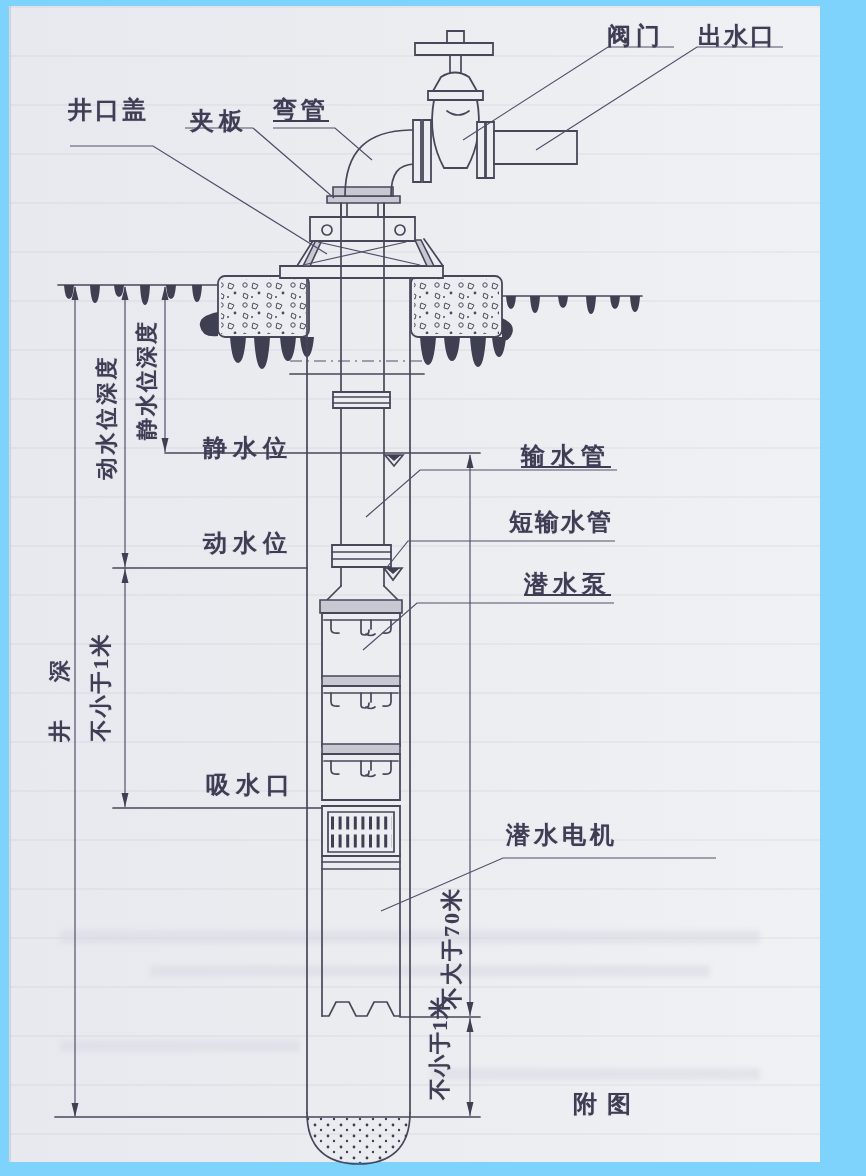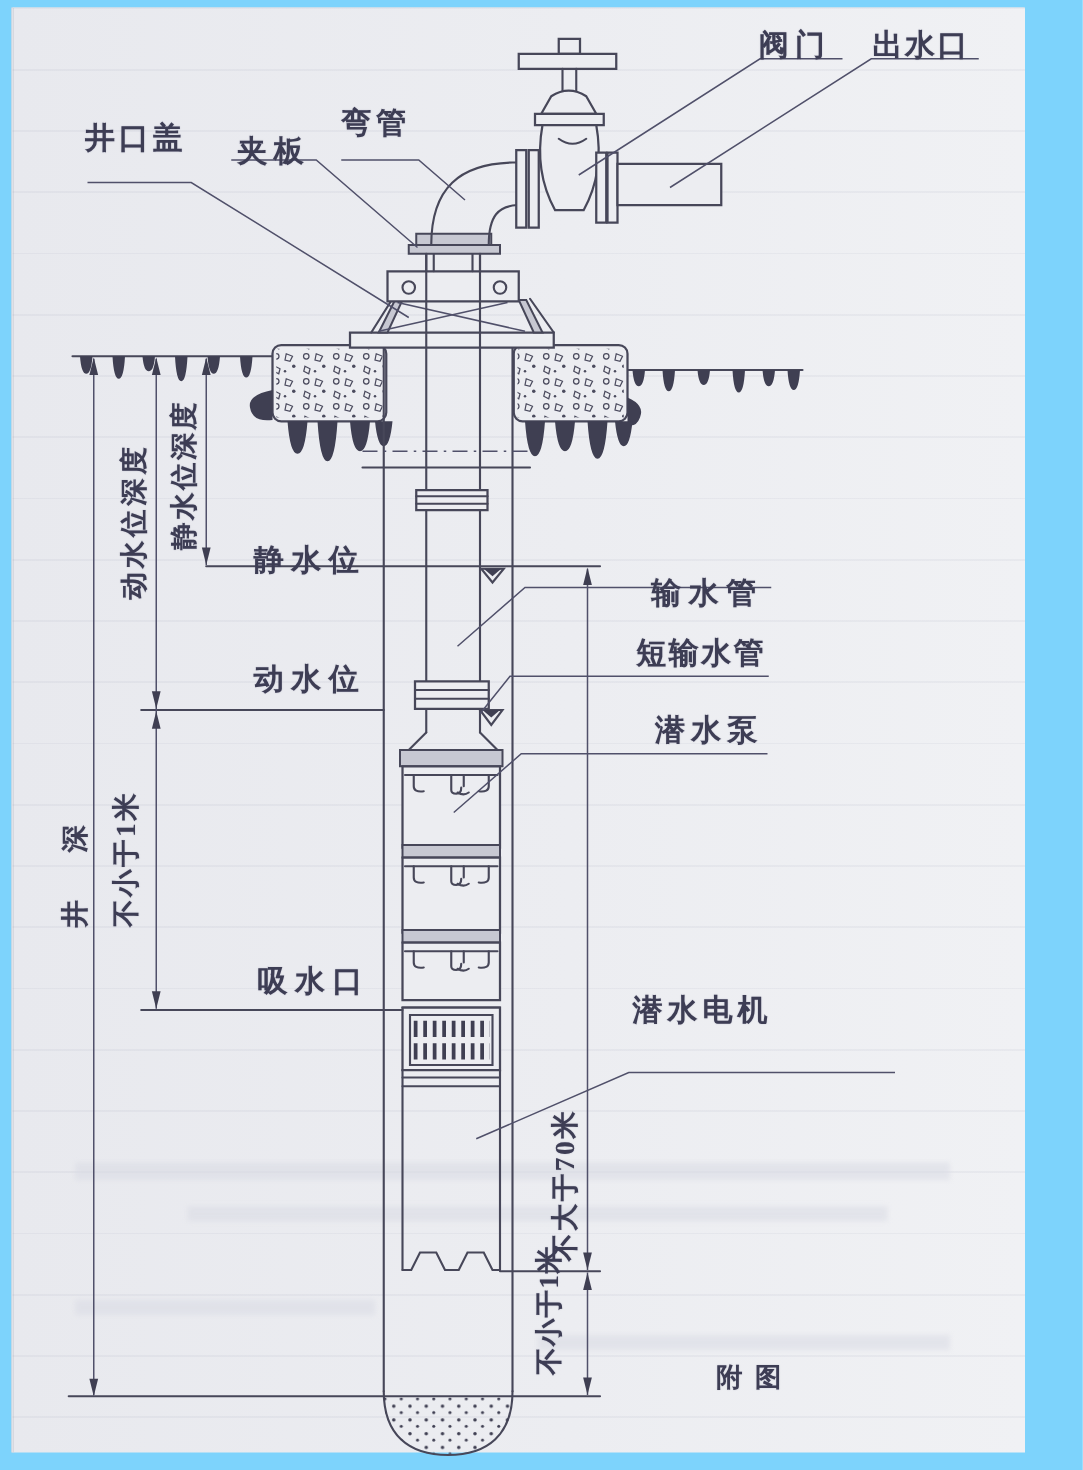--- a/index.html
+++ b/index.html
@@ -14,21 +14,21 @@
   svg.draw{position:absolute;left:0;top:0;}
   svg.draw *{vector-effect:non-scaling-stroke;}
   .st{stroke:#474759;fill:none;stroke-width:1.7;stroke-linecap:round;}
   .thin{stroke:#50506a;fill:none;stroke-width:1.2;}
   .inkf{fill:#3f3f52;stroke:none;}
   .grayf{fill:#c7c8d2;stroke:#474759;stroke-width:1.6;}
   .papf{fill:#ecedf1;stroke:#474759;stroke-width:1.8;}
   .lbl{position:absolute;color:#3d3d54;font-size:24px;font-weight:600;white-space:nowrap;
        text-shadow:0 0 1px rgba(70,70,110,.35);}
   .rot{transform:rotate(-90deg);transform-origin:center;text-align:center;font-size:22px;}
-  .caption{font-size:21px;font-weight:700;letter-spacing:10px;}
+  .caption{font-size:24px;font-weight:700;letter-spacing:10px;}
 </style>
 </head>
 <body>
 
 <div class="stage">
   <div class="paper"></div>
   <div class="ghost" style="left:60px;top:930px;width:700px;height:14px;"></div>
   <div class="ghost" style="left:150px;top:965px;width:560px;height:12px;"></div>
   <div class="ghost" style="left:60px;top:1040px;width:240px;height:12px;"></div>
   <div class="ghost" style="left:430px;top:1068px;width:330px;height:12px;"></div>
@@ -216,28 +216,28 @@
       <path class="thin" d="M615,541 L408,541 L384,571"></path>
       <path class="thin" d="M614,603 L417,603 L363,650"></path>
       <path class="thin" d="M716,858 L503,858 L381,911"></path>
     </g>
   </svg>
 
   <div class="lbl" style="left:607px;top:20px;letter-spacing:5px;">阀门</div>
   <div class="lbl" style="left:698px;top:20px;letter-spacing:2px;">出水口</div>
   <div class="lbl" style="left:68px;top:94px;letter-spacing:3px;">井口盖</div>
   <div class="lbl" style="left:190px;top:94px;letter-spacing:5px;margin-top:11px;">夹板</div>
-  <div class="lbl" style="left:273px;top:82px;letter-spacing:4px;">弯管</div>
+  <div class="lbl" style="left:273px;top:94px;letter-spacing:4px;text-decoration:underline;">弯管</div>
   <div class="lbl" style="left:203px;top:420px;letter-spacing:6px;margin-top:12px;">静水位</div>
   <div class="lbl" style="left:203px;top:527px;letter-spacing:6px;">动水位</div>
-  <div class="lbl" style="left:521px;top:458px;letter-spacing:6px;">输水管</div>
+  <div class="lbl" style="left:521px;top:440px;letter-spacing:6px;text-decoration:underline;">输水管</div>
   <div class="lbl" style="left:509px;top:506px;letter-spacing:2px;">短输水管</div>
-  <div class="lbl" style="left:524px;top:568px;letter-spacing:5px;">潜水泵</div>
+  <div class="lbl" style="left:524px;top:568px;letter-spacing:5px;text-decoration:underline;">潜水泵</div>
   <div class="lbl" style="left:206px;top:769px;letter-spacing:6px;">吸水口</div>
-  <div class="lbl" style="left:506px;top:792px;letter-spacing:4px;text-align:right;">潜水电机</div>
+  <div class="lbl" style="left:506px;top:819px;letter-spacing:4px;text-align:right;">潜水电机</div>
   <div class="lbl caption" style="left:573px;top:1088px;">附图</div>
 
   <div class="lbl rot" style="left:0px;top:682px;width:120px;letter-spacing:8px;">井　深</div>
   <div class="lbl rot" style="left:37px;top:402px;width:140px;letter-spacing:3px;">动水位深度</div>
   <div class="lbl rot" style="left:82px;top:365px;width:130px;letter-spacing:2px;">静水位深度</div>
   <div class="lbl rot" style="left:36px;top:672px;width:130px;letter-spacing:2px;">不小于1米</div>
   <div class="lbl rot" style="left:387px;top:933px;width:130px;letter-spacing:2px;">不大于70米</div>
   <div class="lbl rot" style="left:377px;top:1033px;width:125px;letter-spacing:1px;">不小于1米</div>
 </div>
 

